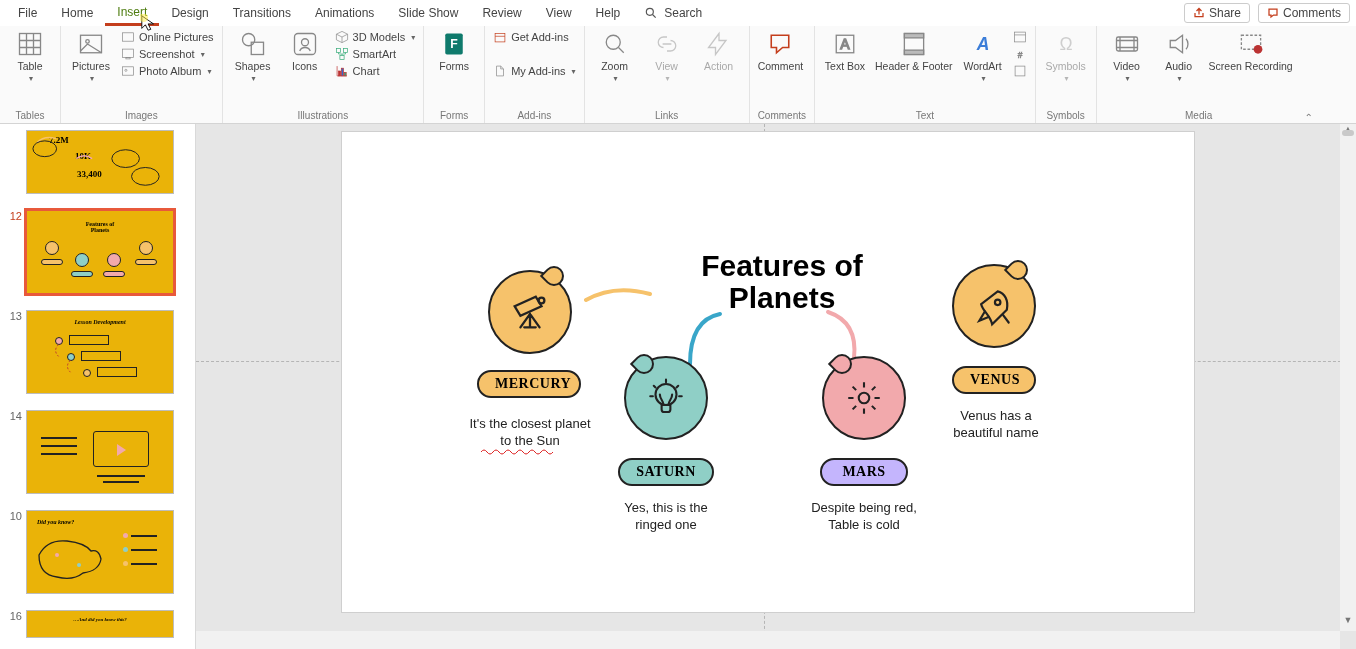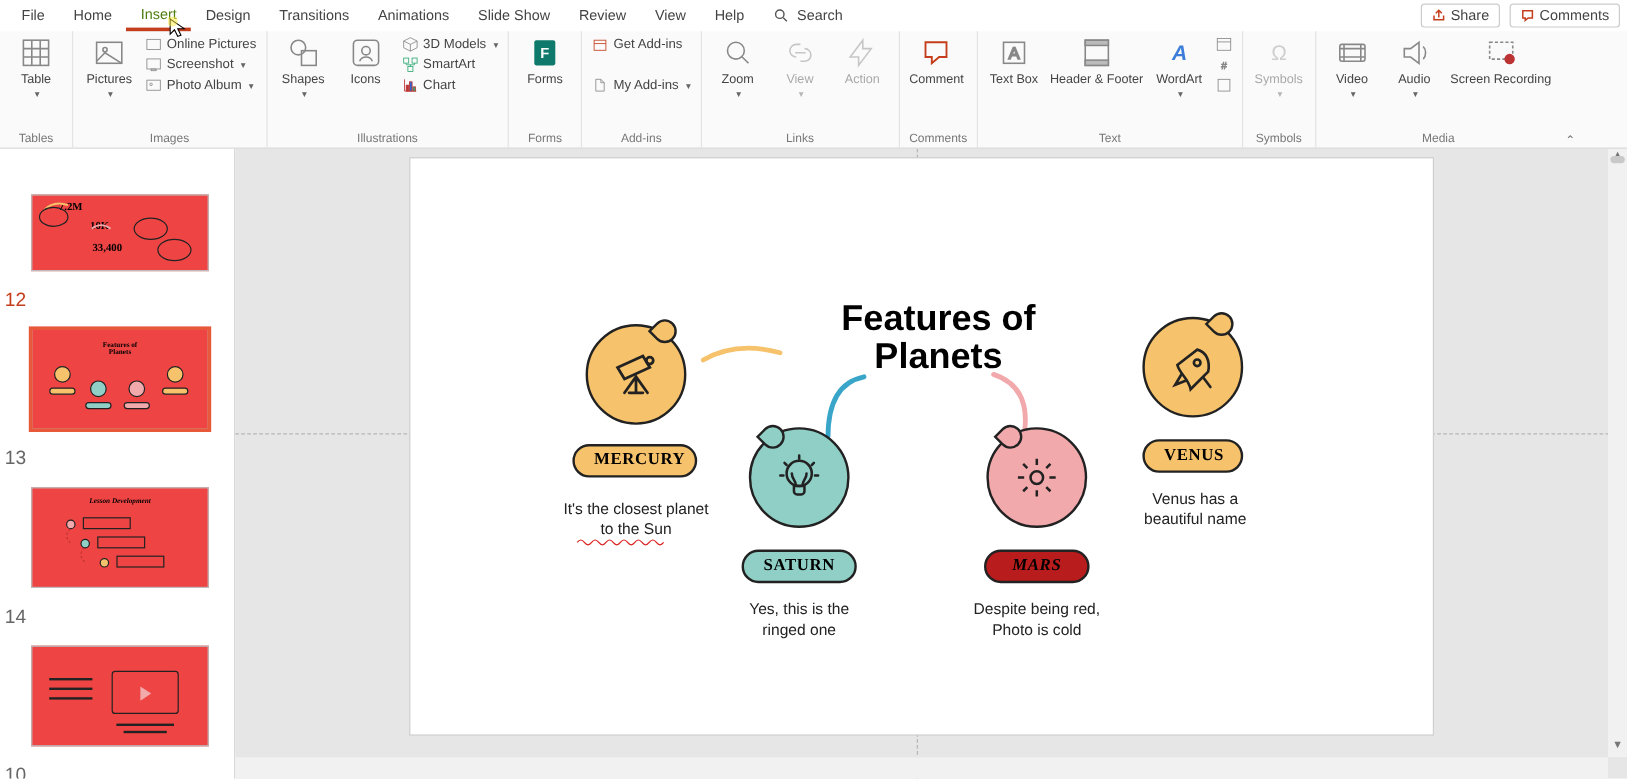--- a/index.html
+++ b/index.html
@@ -24,39 +24,39 @@
 .smallstack { display: flex; flex-direction: column; gap: 3px; font-size: 11px; color: #444; }
 .smallstack .row { display: flex; align-items: center; gap: 4px; cursor: pointer; }
 .smallstack .row svg { width: 14px; height: 14px; }
 .disabled { opacity: .45; }
 .dd::after { content: "▾"; font-size: 8px; margin-left: 2px; color: #666; }
 
 
 .body { display: flex; height: calc(649px - 26px - 98px); }
 .thumbs { width: 196px; background: #fff; border-right: 1px solid #d9d9d9; overflow: hidden; padding-top: 2px; }
 .thumbrow { display: flex; align-items: flex-start; gap: 4px; padding: 4px 6px 12px 4px; }
-.tn-num { width: 18px; font-size: 16px; color: #666; text-align: left; }
+.tn-num { width: 18px; font-size: 11px; color: #666; text-align: right; }
 .tn-num.sel { color: #c43e1c; }
-.tn { width: 148px; height: 84px; border: 1px solid #bdbdbd; background: #ef4444; position: relative; overflow: hidden; margin-top: 32px; }
+.tn { width: 148px; height: 84px; border: 1px solid #bdbdbd; background: #eab308; position: relative; overflow: hidden; }
 .tn.sel { outline: 3px solid #e8593b; outline-offset: -1px; }
 
 .stage { flex: 1; background: #e6e6e6; position: relative; overflow: hidden; }
 .guides-h { position: absolute; left: 0; right: 0; top: 237px; border-top: 1px dashed #b5b5b5; }
 .guides-v { position: absolute; top: 0; bottom: 0; left: 568px; border-left: 1px dashed #b5b5b5; }
 .slide { position: absolute; left: 146px; top: 8px; width: 852px; height: 480px; background: #fff; box-shadow: 0 0 0 1px #cfcfcf; }
 
 
 .plan-title { position: absolute; font-family: "Comic Sans MS","Brush Script MT",cursive; font-weight: 900; text-align: center; line-height: 1.05; }
 .bubble { position: absolute; border-radius: 50%; border: 2.5px solid #222; display: flex; align-items: center; justify-content: center; }
 .bubble::after { content: ""; position: absolute; width: 16px; height: 16px; border: 2.5px solid #222; border-radius: 50% 50% 50% 0; transform: rotate(45deg); background: inherit; }
 .bubble.orange { background: #f6c26b; } .bubble.orange::after { top: -6px; right: 6px; }
 .bubble.teal   { background: #8fcfc6; } .bubble.teal::after   { top: -4px; left: 8px; }
 .bubble.pink   { background: #f2a9ac; } .bubble.pink::after   { top: -4px; left: 8px; }
 .pill { position: absolute; border: 2.5px solid #222; border-radius: 14px; padding: 4px 16px; font-family: "Comic Sans MS",cursive; font-weight: 700; font-size: 14px; letter-spacing: .5px; text-transform: uppercase; text-align: center; }
-.pill.orange { background: #f6c26b; } .pill.teal { background: #8fcfc6; } .pill.pink { background: #b91c1c; font-style: italic; }
+.pill.orange { background: #f6c26b; } .pill.teal { background: #8fcfc6; } .pill.pink { background: #c4b5fd; }
 .desc { position: absolute; font-size: 13px; color: #222; text-align: center; line-height: 1.3; }
 .squig { position: absolute; }
 
 .scroll-v { position: absolute; right: 0; top: 0; bottom: 18px; width: 16px; background: #f1f1f1; }
 .scroll-v .th { position: absolute; left: 2px; right: 2px; top: 6px; height: 6px; background: #c9c9c9; border-radius: 3px; }
 .scroll-v .btn { position: absolute; left: 0; right: 0; height: 16px; text-align: center; font-size: 9px; color: #777; }
 .scroll-h { position: absolute; left: 0; right: 16px; bottom: 0; height: 18px; background: #f1f1f1; }
 
 
 .tn .tline { position: absolute; height: 1.5px; background: #222; }
@@ -491,21 +491,21 @@
       <div class="pill teal" style="left:276px;top:326px;width:96px">Saturn</div>
       <div class="desc" style="left:268px;top:368px;width:112px">Yes, this is the ringed one</div>
 
       <div class="bubble pink" style="left:480px;top:224px;width:84px;height:84px">
         <svg width="42" height="42" viewBox="0 0 48 48" fill="none" stroke="#222" stroke-width="2.4">
             <circle cx="24" cy="24" r="6"></circle>
             <path d="M24 6v6M24 36v6M6 24h6M36 24h6M11 11l4 4M33 33l4 4M37 11l-4 4M15 33l-4 4"></path>
           </svg>
       </div>
       <div class="pill pink" style="left:478px;top:326px;width:88px">Mars</div>
-      <div class="desc" style="left:458px;top:368px;width:128px">Despite being red, Photo is cold</div>
+      <div class="desc" style="left:458px;top:368px;width:128px">Despite being red, Table is cold</div>
 
       <div class="bubble orange" style="left:610px;top:132px;width:84px;height:84px">
         <svg width="44" height="44" viewBox="0 0 48 48" fill="none" stroke="#222" stroke-width="2.4" stroke-linecap="round">
             <path d="M28 8c8 2 12 10 10 20L22 44c-2-10-10-14-12-22z"></path>
             <circle cx="28" cy="20" r="3"></circle>
             <path d="M14 30l-6 10 10-4M34 34l6 8"></path>
           </svg>
       </div>
       <div class="pill orange" style="left:610px;top:234px;width:84px">Venus</div>
       <div class="desc" style="left:600px;top:276px;width:108px">Venus has a beautiful name</div>

